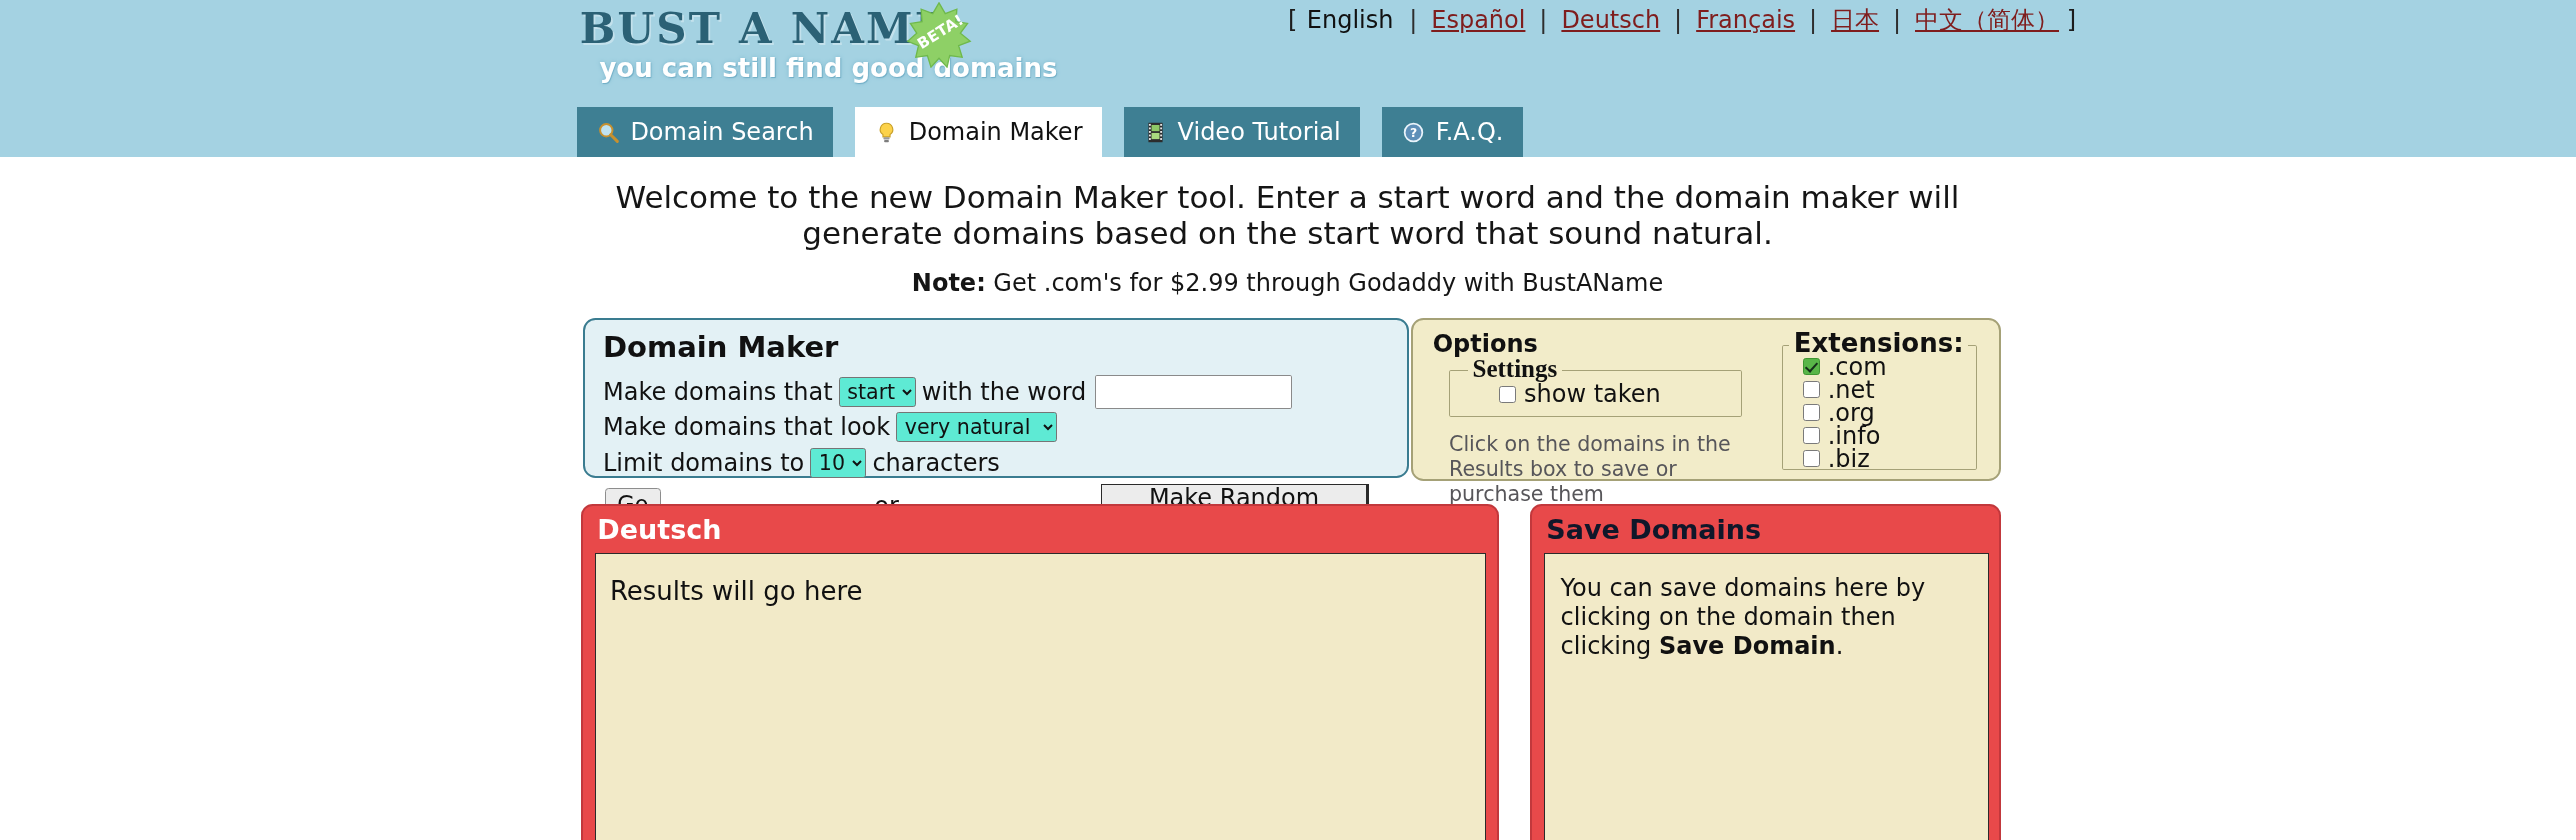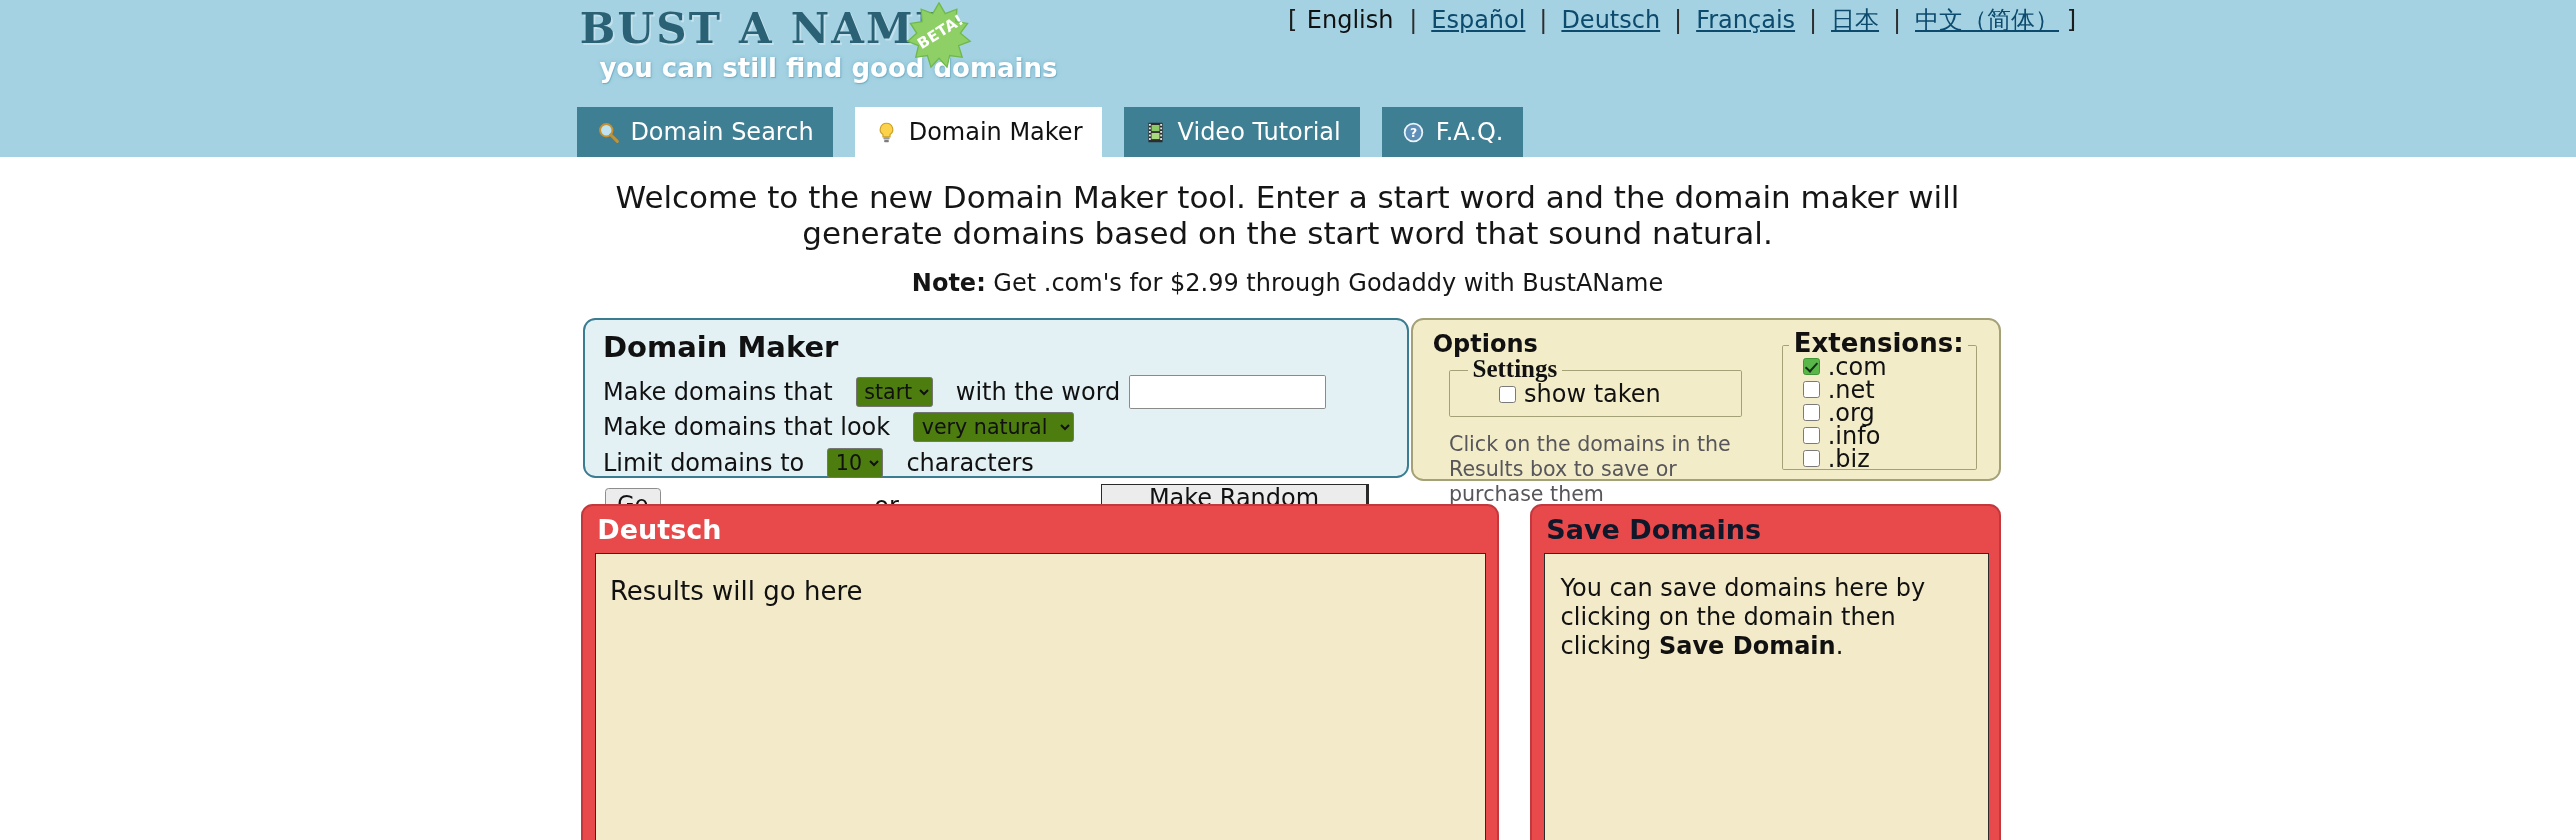--- a/index.html
+++ b/index.html
@@ -29,21 +29,21 @@
     top: 3.6px;
     font-size: 24px;
     color: #1c1c1c;
     white-space: nowrap;
     font-family: "DejaVu Sans", sans-serif;
   }
   .lang-bar .brk { color: #1c1c1c; }
   .lang-bar .sep { color: #2e2e2e; padding: 0 6.3px; }
   .lang-bar .cur { color: #111; padding: 0 1.8px; }
   .lang-bar a {
-    color: #0c4a6e;
+    color: #7f1d1d;
   }
 
   
   .logo-wrap {
     position: absolute;
     left: 577px;
     top: 3.6px;
     width: 438px;
     height: 84px;
   }
@@ -185,24 +185,24 @@
     white-space: nowrap;
   }
   .dm-row1 { left: 18px; top: 55px; }
   .dm-row2 { left: 18px; top: 92px; }
   .dm-row3 { left: 18px; top: 128px; }
 
   select.ctl {
     font-family: "DejaVu Sans", sans-serif;
     font-size: 20.6px;
     padding: 0.9px 3.6px;
-    margin: 0 23px;
+    margin: 0 6px;
     border: 0.9px solid #757575;
     border-radius: 2.7px;
-    background: #4d7c0f;
+    background: #5eead4;
     color: #111;
   }
   input.txt {
     font-family: "DejaVu Sans", sans-serif;
     font-size: 20.6px;
     width: 197px;
     height: 34px;
     margin-left: 9px;
     border: 0.9px solid #8a8a8a;
     border-radius: 1.8px;

